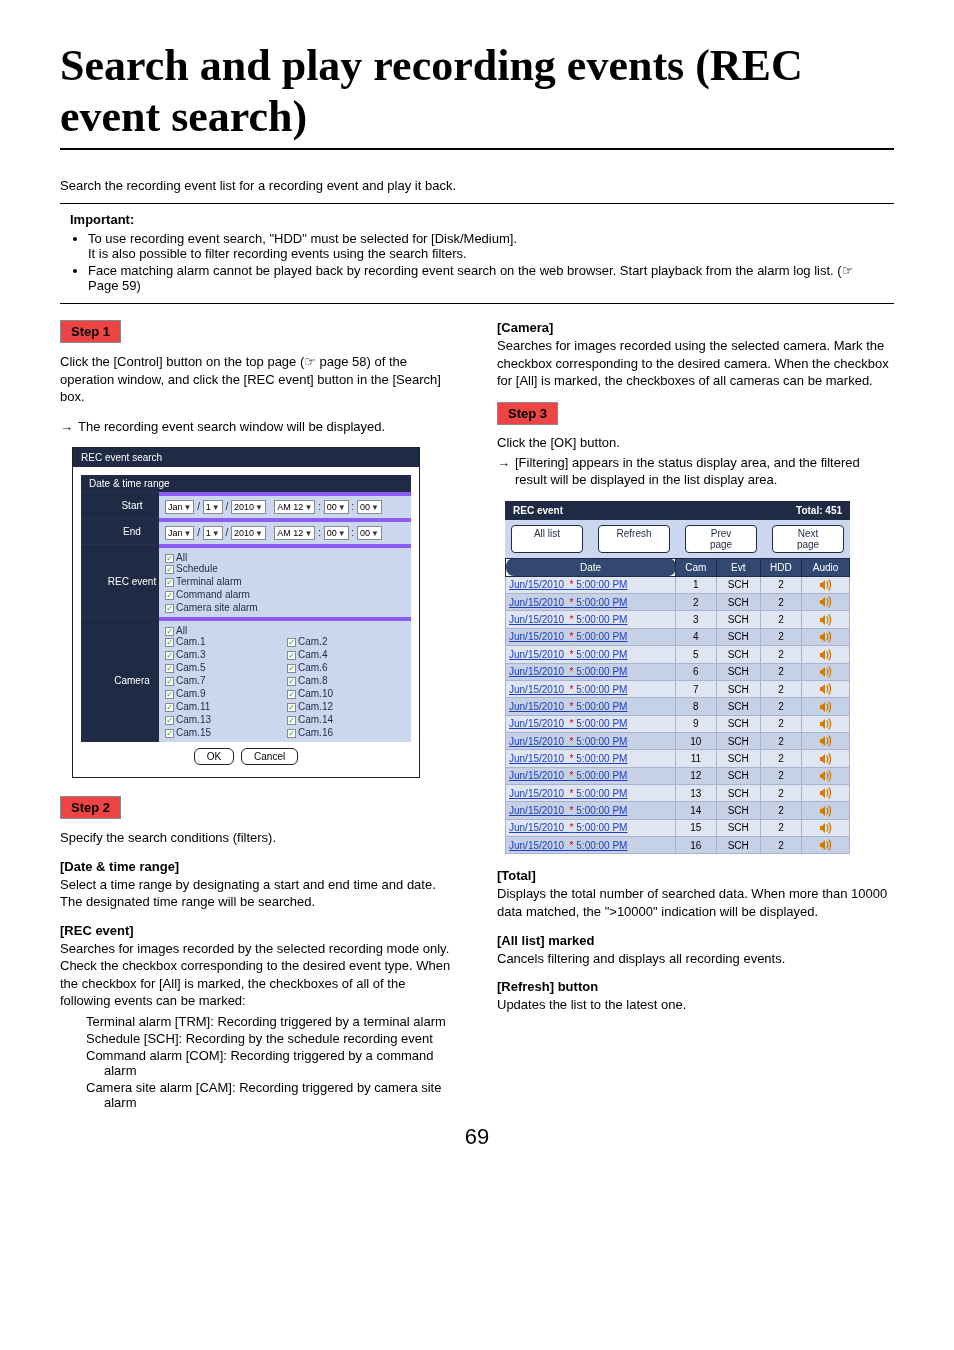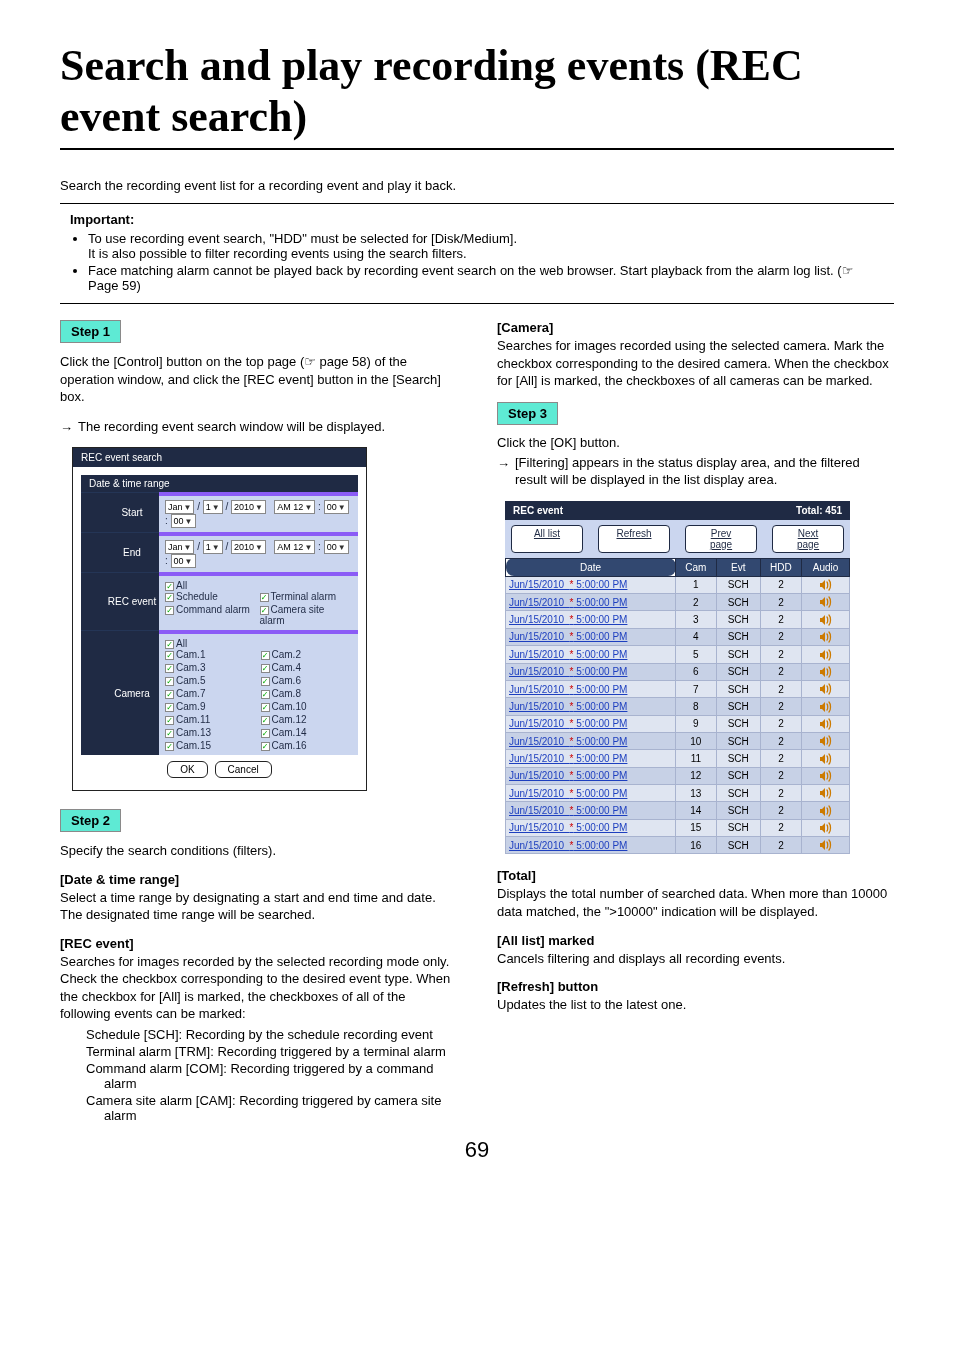--- a/index.html
+++ b/index.html
@@ -6,48 +6,48 @@
   body { margin: 0; font-family: Arial, Helvetica, sans-serif; font-size: 13px; color: #000; }
   .page { width: 954px; height: 1350px; position: relative; padding: 40px 60px 20px 60px; }
   .title { font-family: Georgia, "Times New Roman", serif; font-size: 44px; font-weight: 700; border-bottom: 2px solid #000; padding-bottom: 6px; margin-bottom: 28px; }
   .intro { margin-bottom: 10px; font-size: 13px; }
   .important { border-top: 1px solid #000; border-bottom: 1px solid #000; padding: 8px 10px 8px 10px; margin-bottom: 16px; }
   .important-h { font-weight: 700; margin-bottom: 4px; }
   .important ul { margin: 0; padding-left: 18px; }
   .important li { margin-bottom: 2px; }
   .cols { display: flex; gap: 40px; }
   .col { width: 50%; }
-  .step-badge { display: inline-block; background: #5eead4; border: 1px solid #8a8a8a; padding: 3px 10px; font-weight: 700; font-size: 13px; margin-bottom: 10px; }
+  .step-badge { display: inline-block; background: #ef4444; border: 1px solid #8a8a8a; padding: 3px 10px; font-weight: 700; font-size: 13px; margin-bottom: 10px; }
   .para { margin-bottom: 12px; line-height: 1.35; }
   .arrow-line { display: flex; margin-bottom: 12px; line-height: 1.35; }
   .arrow { width: 18px; flex-shrink: 0; }
   .h { font-weight: 700; margin-bottom: 2px; }
   .hang { padding-left: 44px; text-indent: -18px; margin-bottom: 2px; }
   .page-num { text-align: center; font-size: 22px; margin-top: 12px; }
 
   
-  .ss1 { border: 1px solid #222; background: #fff; width: 295px; margin: 10px auto 18px 12px; font-size: 10px; color: #eee; }
+  .ss1 { border: 1px solid #222; background: #fff; width: 348px; margin: 10px auto 18px 12px; font-size: 10px; color: #eee; }
   .ss1-title { background: #1f2a44; padding: 4px 8px; color: #fff; font-weight: 400; }
   .ss1-body { padding: 8px 8px 10px 8px; background: #fff; }
   .ss1-section-bar { background: #1f2a44; color: #fff; padding: 3px 8px; margin-bottom: 0; }
   .ss1-row { display: flex; border: 0; }
   .ss1-label { width: 78px; background: #1f2a44; color: #fff; display: flex; align-items: center; justify-content: center; border-top: 1px solid #243556; padding-left: 24px; }
   .ss1-cell { flex: 1; background: #cbd6ef; padding: 4px 6px; color: #1f2a44; border-top: 4px solid #8b5cf6; }
   .sel { display: inline-block; background: #fff; color: #000; border: 1px solid #888; padding: 0 2px; font-size: 9px; height: 14px; line-height: 12px; vertical-align: middle; }
   .sel .caret { color: #333; font-size: 8px; padding-left: 1px; }
   .mini-cb { display:inline-block; width:9px; height:9px; border:1px solid #888; background:#fff; color:#0a0; font-size:8px; line-height:7px; text-align:center; vertical-align: middle; margin-right:2px; }
   .cam-grid { display:grid; grid-template-columns: repeat(2,1fr); gap:2px 4px; }
   .ss1-btns { text-align:center; padding:6px 0 2px 0; }
   .ss1-btn { display:inline-block; border:1px solid #222; border-radius:6px; padding:2px 12px; background:#fff; color:#000; font-size:10px; margin:0 2px; }
 
   
   .ss2 { width: 345px; margin: 10px 0 14px 8px; font-size: 10px; }
   .ss2-head { background: #1f2a44; color:#fff; display:flex; justify-content:space-between; padding: 4px 8px; font-weight:700; }
   .ss2-btns { display:flex; background:#cbd6ef; padding:5px 6px; justify-content:space-between; }
-  .ss2-btn { display:inline-block; text-align:center; border:1px solid #1f2a44; border-radius:4px; padding:2px 16px; width:72px; background:#fff; color:#1f2a44;text-decoration:underline; }
+  .ss2-btn { display:inline-block; text-align:center; border:1px solid #1f2a44; border-radius:4px; padding:2px 16px; width:72px; background:#fff; color:#1f2a44; }
   .ss2-table { width:100%; border-collapse:collapse; }
   .ss2-table th { background:#324870; color:#fff; font-weight:400; padding:3px 2px; border:1px solid #1f2a44; font-size:10px; }
   .ss2-table th.date { width: 170px; border-radius: 8px; }
   .ss2-table td { padding:2px 3px; border:1px solid #a8b3cf; font-size:10px; text-align:center; }
   .ss2-table tr:nth-child(odd) td { background:#dfe5f1; }
   .ss2-table tr:nth-child(even) td { background:#c7d1e6; }
   .ss2-table td.date-cell { text-align:left; }
   .ss2-link { color:#1d3fbf; text-decoration:underline; }
   .ss2-link .star { color:#c00; text-decoration:none; }
   .aud-icon svg { vertical-align:middle; }
@@ -116,21 +116,21 @@
             <span>:</span>
             <span class="sel"><span>00</span><span class="caret">▼</span></span>
             <span>:</span>
             <span class="sel"><span>00</span><span class="caret">▼</span></span>
           </div>
         </div>
         <div class="ss1-row">
           <div class="ss1-label">REC event</div>
           <div class="ss1-cell">
             <div><span class="mini-cb">✓</span><span>All</span></div>
-            <div style="display:grid;grid-template-columns:1fr 1fr;gap:2px;">
+            <div style="display:grid;grid-template-columns:1fr;gap:2px;">
               <div><span class="mini-cb">✓</span><span>Schedule</span></div>
               <div><span class="mini-cb">✓</span><span>Terminal alarm</span></div>
               <div><span class="mini-cb">✓</span><span>Command alarm</span></div>
               <div><span class="mini-cb">✓</span><span>Camera site alarm</span></div>
             </div>
           </div>
         </div>
         <div class="ss1-row">
           <div class="ss1-label">Camera</div>
           <div class="ss1-cell">
@@ -163,22 +163,22 @@
     </div>
 
     <span class="step-badge">Step 2</span>
     <div class="para">Specify the search conditions (filters).</div>
 
     <div class="h">[Date &amp; time range]</div>
     <div class="para">Select a time range by designating a start and end time and date. The designated time range will be searched.</div>
 
     <div class="h">[REC event]</div>
     <div class="para" style="margin-bottom:4px;">Searches for images recorded by the selected recording mode only. Check the checkbox corresponding to the desired event type. When the checkbox for [All] is marked, the checkboxes of all of the following events can be marked:</div>
+    <div class="hang">Terminal alarm [TRM]: Recording triggered by a terminal alarm</div>
     <div class="hang">Schedule [SCH]: Recording by the schedule recording event</div>
-    <div class="hang">Terminal alarm [TRM]: Recording triggered by a terminal alarm</div>
     <div class="hang">Command alarm [COM]: Recording triggered by a command alarm</div>
     <div class="hang">Camera site alarm [CAM]: Recording triggered by camera site alarm</div>
   </div>
 
   <div class="col">
     <div class="h">[Camera]</div>
     <div class="para">Searches for images recorded using the selected camera. Mark the checkbox corresponding to the desired camera. When the checkbox for [All] is marked, the checkboxes of all cameras can be marked.</div>
 
     <span class="step-badge">Step 3</span>
     <div style="margin-bottom:4px;">Click the [OK] button.</div>

